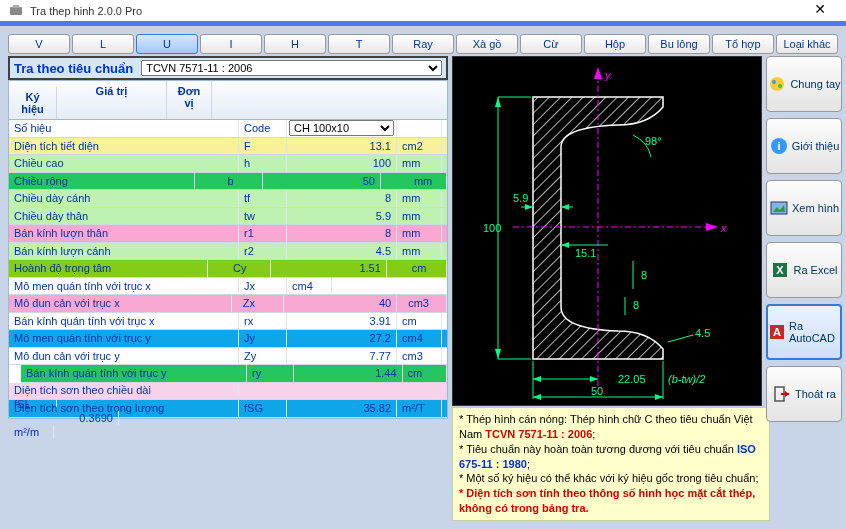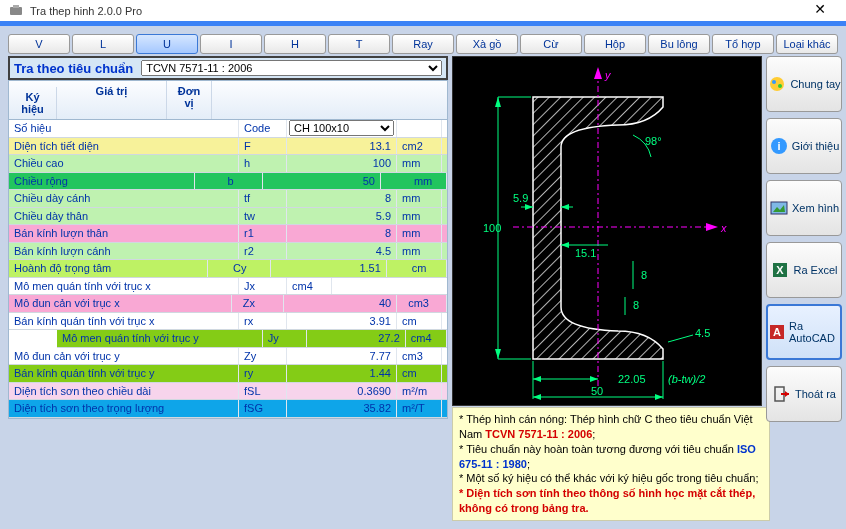--- a/index.html
+++ b/index.html
@@ -127,21 +127,21 @@
             <div class="gr-s">r1</div>
             <div class="gr-v">8</div>
             <div class="gr-u">mm</div>
           </div>
           <div class="grid-row" style="background: rgb(191, 242, 176);">
             <div class="gr-n">Bán kính lượn cánh</div>
             <div class="gr-s">r2</div>
             <div class="gr-v">4.5</div>
             <div class="gr-u">mm</div>
           </div>
-          <div class="grid-row" style="background: #bef264; gap: 20px;">
+          <div class="grid-row" style="background: #84cc16; gap: 20px;">
             <div class="gr-n">Hoành độ trọng tâm</div>
             <div class="gr-s">Cy</div>
             <div class="gr-v">1.51</div>
             <div class="gr-u">cm</div>
           </div>
           <div class="grid-row" style="background: rgb(255, 255, 255);">
             <div class="gr-n">Mô men quán tính với trục x</div>
             <div class="gr-s">Jx</div>
             <div class="gr-u">cm4</div>
           </div>
@@ -150,39 +150,39 @@
             <div class="gr-s">Zx</div>
             <div class="gr-v">40</div>
             <div class="gr-u">cm3</div>
           </div>
           <div class="grid-row" style="background: rgb(255, 255, 255);">
             <div class="gr-n">Bán kính quán tính với trục x</div>
             <div class="gr-s">rx</div>
             <div class="gr-v">3.91</div>
             <div class="gr-u">cm</div>
           </div>
-          <div class="grid-row" style="background: #84cc16; margin-left: 48px;">
+          <div class="grid-row" style="background: #0ea5e9;">
             <div class="gr-n">Mô men quán tính với trục y</div>
             <div class="gr-s">Jy</div>
             <div class="gr-v">27.2</div>
             <div class="gr-u">cm4</div>
           </div>
           <div class="grid-row" style="background: rgb(255, 255, 255);">
             <div class="gr-n">Mô đun cản với trục y</div>
             <div class="gr-s">Zy</div>
             <div class="gr-v">7.77</div>
             <div class="gr-u">cm3</div>
           </div>
-          <div class="grid-row" style="background: #84cc16;">
+          <div class="grid-row" style="background: #22c55e; margin-left: 12px;">
             <div class="gr-n">Bán kính quán tính với trục y</div>
             <div class="gr-s">ry</div>
             <div class="gr-v">1.44</div>
             <div class="gr-u">cm</div>
           </div>
-          <div class="grid-row" style="background: rgb(247, 212, 236);">
+          <div class="grid-row" style="background: rgb(247, 212, 236); flex-direction: column;">
             <div class="gr-n">Diện tích sơn theo chiều dài</div>
             <div class="gr-s">fSL</div>
             <div class="gr-v">0.3690</div>
             <div class="gr-u">m²/m</div>
           </div>
           <div class="grid-row" style="background: #0ea5e9;">
             <div class="gr-n">Diện tích sơn theo trọng lượng</div>
             <div class="gr-s">fSG</div>
             <div class="gr-v">35.82</div>
             <div class="gr-u">m²/T</div>

